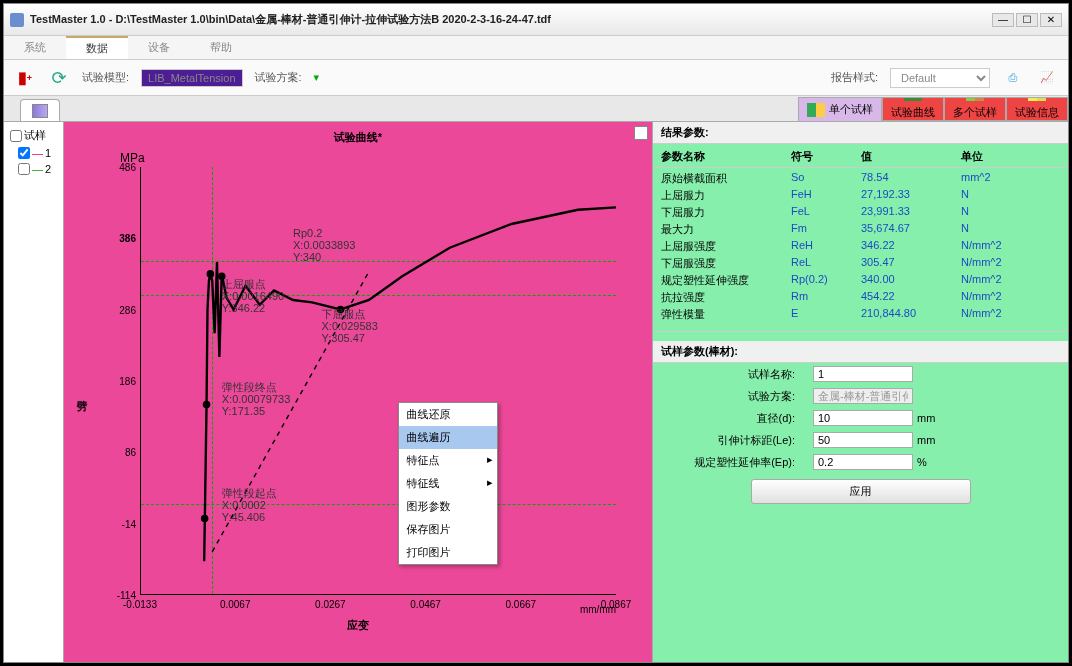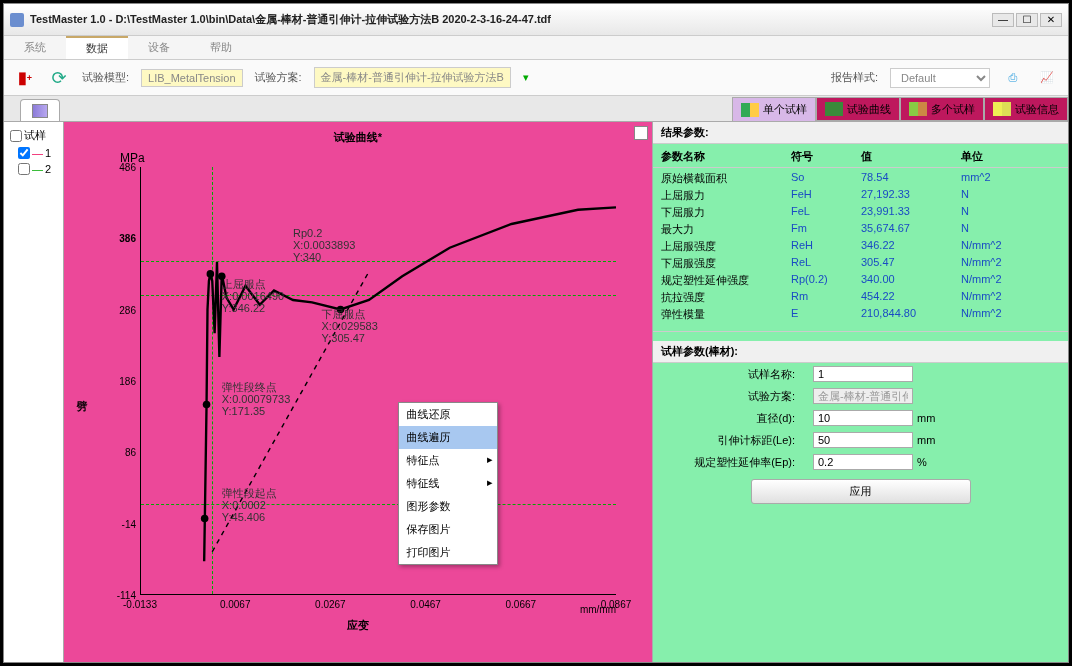--- a/index.html
+++ b/index.html
@@ -11,30 +11,30 @@
 .winbtns { display: flex; gap: 2px; }
 .winbtn { width: 22px; height: 14px; background: #e8e8e8; border: 1px solid #bbb; text-align: center; line-height: 12px; font-size: 10px; cursor: pointer; }
 .menubar { height: 24px; display: flex; align-items: stretch; border-bottom: 1px solid #ccc; background: #f5f5f5; }
 .menuitem { padding: 4px 20px; color: #888; cursor: pointer; display: flex; align-items: center; }
 .menuitem.active { background: #fff; border-top: 2px solid #c8a868; color: #333; }
 .toolbar { height: 36px; display: flex; align-items: center; padding: 0 10px; gap: 12px; background: #fafafa; border-bottom: 1px solid #ccc; }
 .tbtn { width: 22px; height: 22px; display: flex; align-items: center; justify-content: center; cursor: pointer; }
 .tbtn.red { color: #c00; font-weight: bold; font-size: 16px; }
 .tbtn.green { color: #2a8; font-size: 18px; }
 .tlabel { color: #555; }
-.tinput { background: #fef9c3; border: 1px solid #ccc; padding: 2px 6px; color: #888; min-width: 100px; }
+.tinput { background: #4c1d95; border: 1px solid #ccc; padding: 2px 6px; color: #888; min-width: 100px; }
 .tinput.wide { min-width: 180px; }
 select.tinput { background: #fff; }
 .tabstrip { height: 26px; display: flex; align-items: flex-end; background: #e8e8e8; border-bottom: 1px solid #aaa; padding-left: 16px; }
 .lefttab { width: 40px; height: 22px; background: #fff; border: 1px solid #aaa; border-bottom: none; border-radius: 4px 4px 0 0; display: flex; align-items: center; justify-content: center; }
 .lefttab .sq { width: 16px; height: 14px; background: linear-gradient(90deg,#8b7bd8,#b8a8f0); border: 1px solid #888; }
 .righttabs { margin-left: auto; display: flex; height: 24px; }
 .rtab { display: flex; align-items: center; padding: 0 8px; border: 1px solid #aaa; cursor: pointer; gap: 4px; }
 .rtab.active { background: #d8b8e8; border-bottom: none; }
-.rtab:not(.active) { background: #be185d; }
+.rtab:not(.active) { background: #ef4444; flex-direction: column; }
 .rbadge { width: 18px; height: 14px; display: inline-block; }
 .rbadge.a { background: linear-gradient(90deg,#3a5 50%,#fc4 50%); }
 .rbadge.b { background: #3a8a3a; }
 .rbadge.c { background: linear-gradient(90deg,#8c4 50%,#c84 50%); }
 .rbadge.d { background: linear-gradient(90deg,#ee5 50%,#dd5 50%); }
 .main { flex: 1; display: flex; overflow: hidden; }
 .sidepanel { width: 60px; border-right: 1px solid #aaa; background: #fff; padding: 4px; }
 .treehead { display: flex; align-items: center; gap: 2px; padding: 2px; }
 .treehead input { width: 12px; height: 12px; }
 .treeitem { display: flex; align-items: center; gap: 2px; padding: 2px 0 2px 10px; }
@@ -99,21 +99,20 @@
       <div class="menuitem">设备</div>
       <div class="menuitem">帮助</div>
     </div>
 
   <div class="toolbar">
     <div class="tbtn red">▮<sup style="font-size:9px">+</sup></div>
     <div class="tbtn green">⟳</div>
     <span class="tlabel">试验模型:</span>
     <span class="tinput">LIB_MetalTension</span>
     <span class="tlabel">试验方案:</span>
-    <span class="tinput wide">金属-棒材-普通引伸计-拉伸试验方法B</span>
     <span style="color:#0a0;cursor:pointer">▾</span>
     <span style="flex:1"></span>
     <span class="tlabel">报告样式:</span>
     <select class="tinput"><option>Default</option></select>
     <div class="tbtn" style="color:#29d">⎙</div>
     <div class="tbtn">📈</div>
   </div>
 
   <div class="tabstrip">
     <div class="lefttab">

